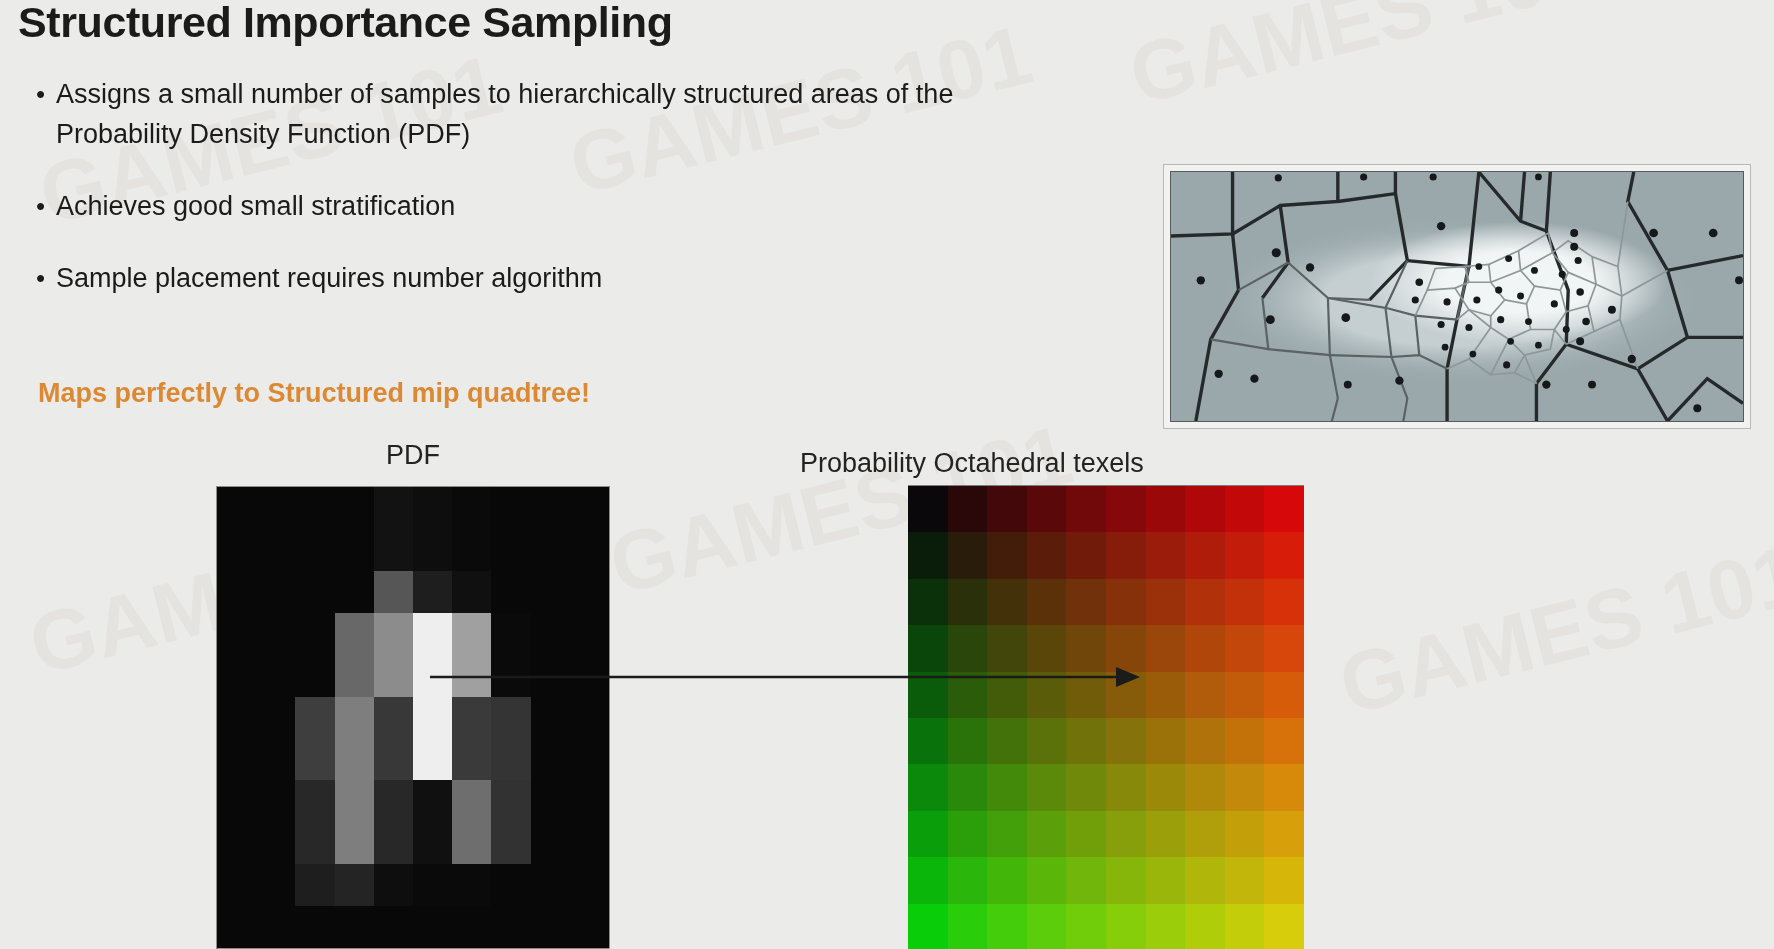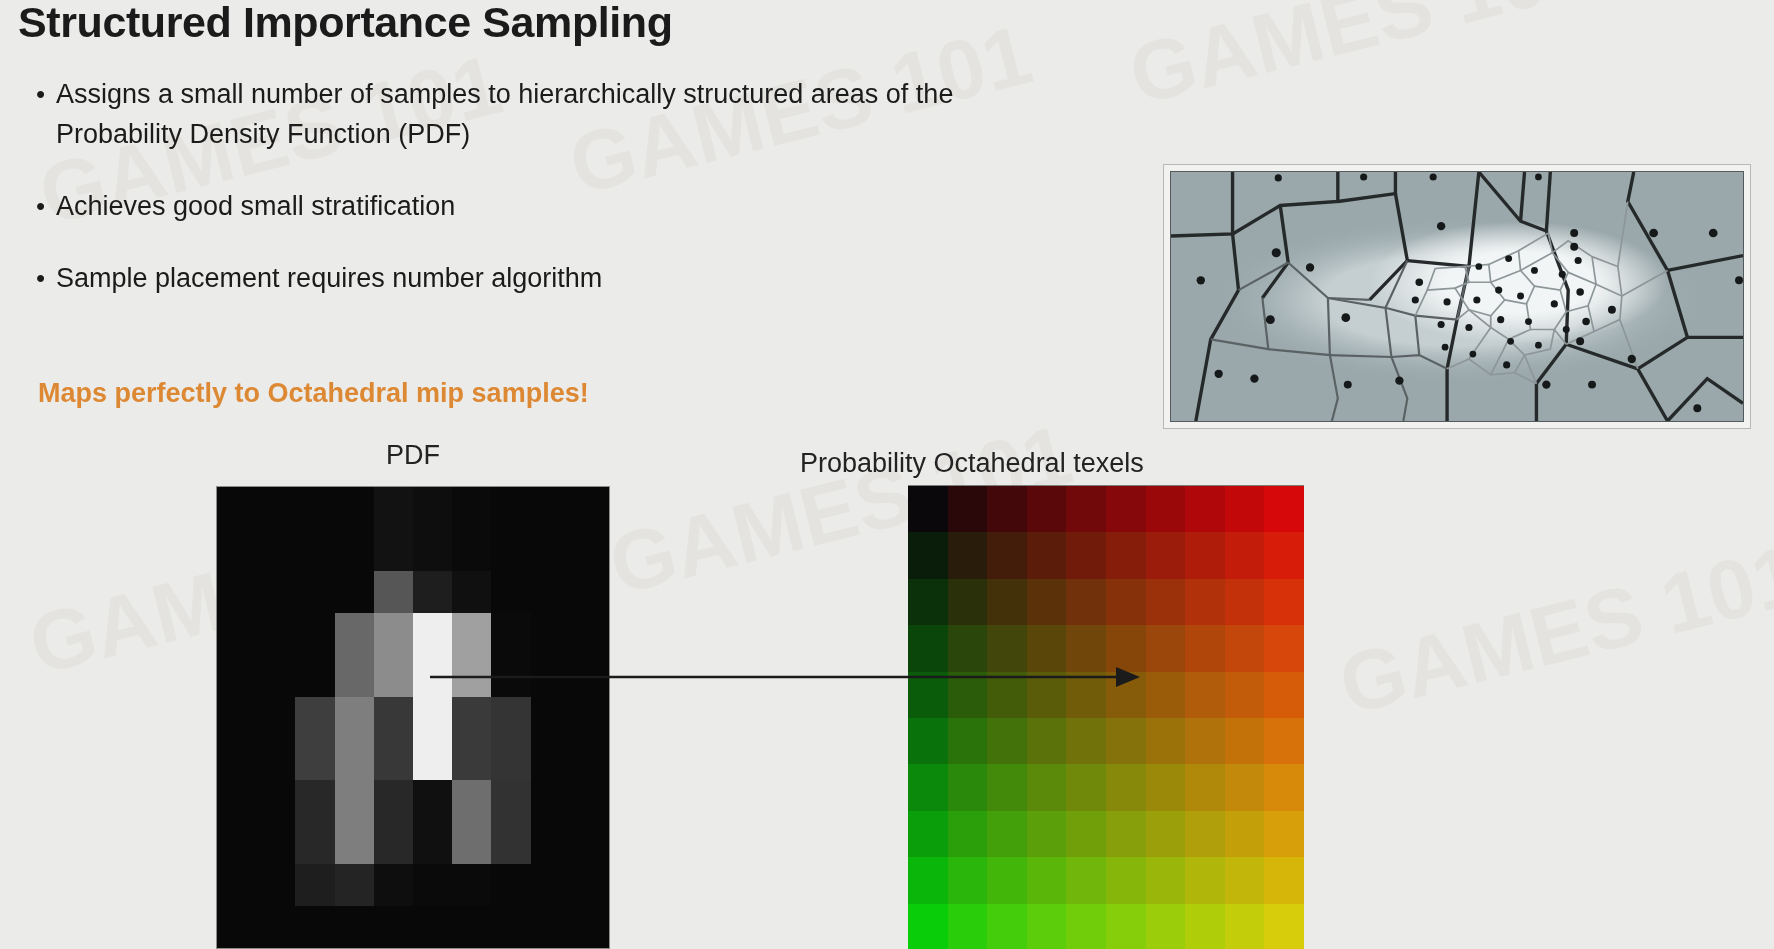--- a/index.html
+++ b/index.html
@@ -185,21 +185,21 @@
   <div class="bullet-row" style="margin-top:18px;">
     <span class="bullet-dot">•</span>
     <span class="bullet-text">Achieves good small stratification</span>
   </div>
   <div class="bullet-row" style="margin-top:18px;">
     <span class="bullet-dot">•</span>
     <span class="bullet-text">Sample placement requires number algorithm</span>
   </div>
 </div>
 
-<div id="highlight-line">Maps perfectly to Octahedral mip samples!</div>
+<div id="highlight-line">Maps perfectly to Structured mip quadtree!</div>
 
 <div id="voronoi-panel">
   <div id="voronoi-inner">
     <svg id="voronoi-svg" viewBox="0 0 576 253" preserveAspectRatio="none">
       <defs>
         <radialGradient id="gMid" cx="50%" cy="50%" r="50%">
           <stop offset="55%" stop-color="#c5cfd1"></stop>
           <stop offset="100%" stop-color="#9aa8ab" stop-opacity="0"></stop>
         </radialGradient>
         <radialGradient id="gHot" cx="50%" cy="50%" r="50%">

